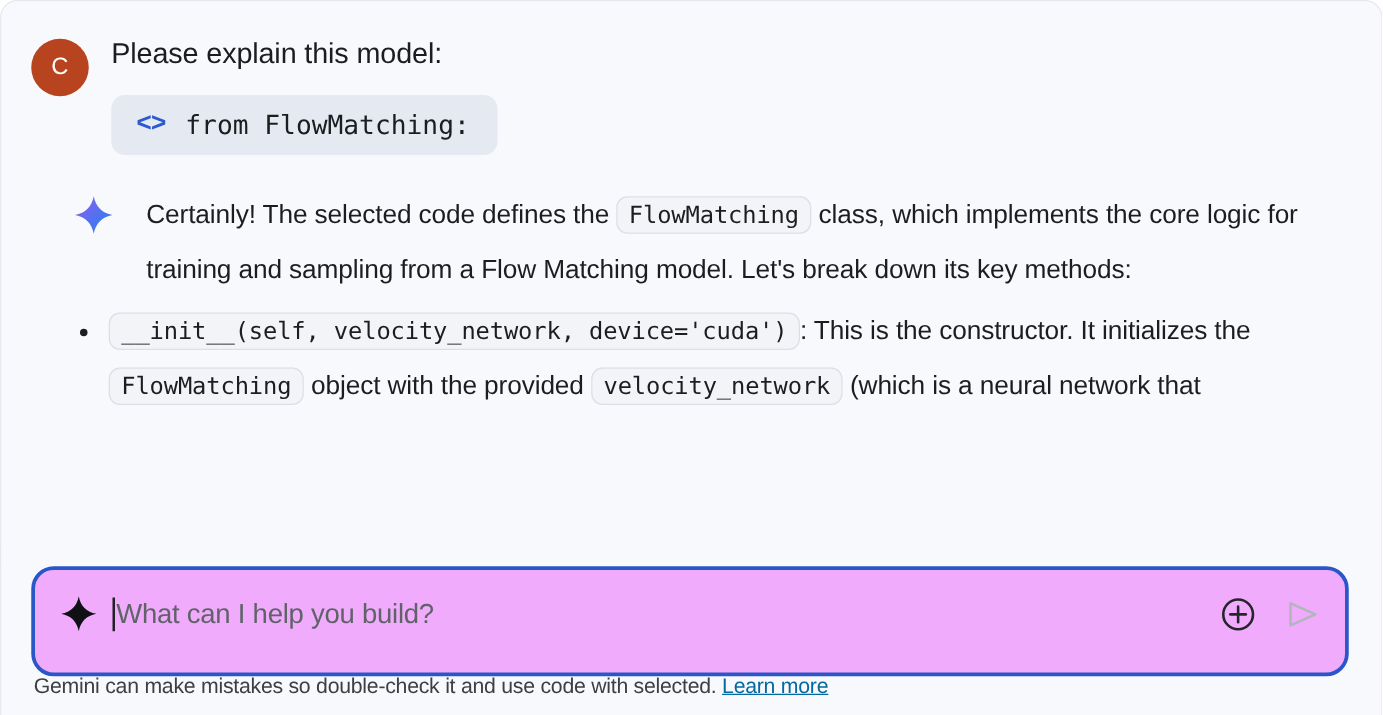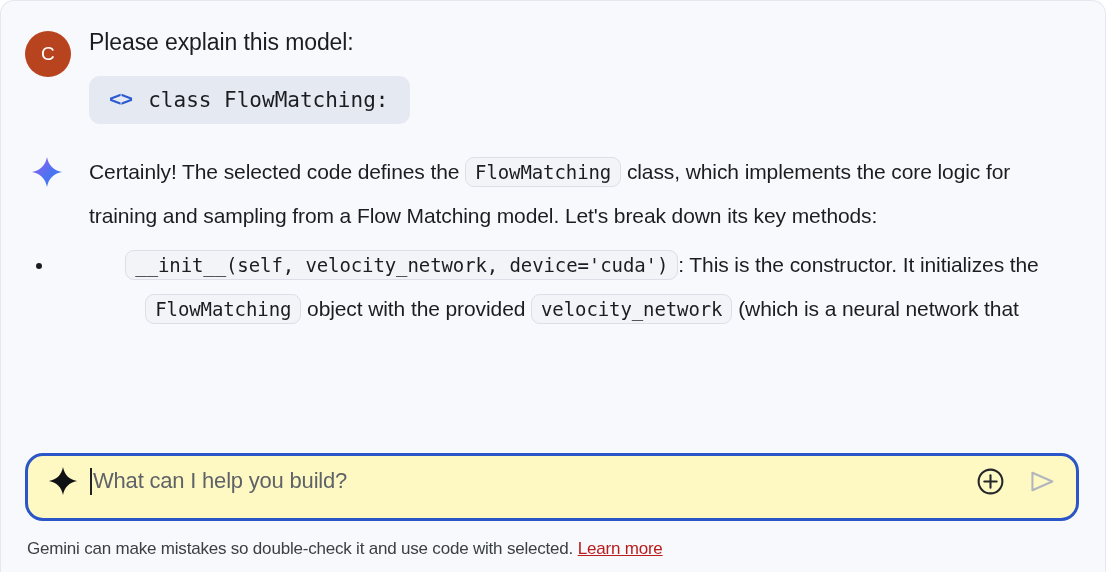--- a/index.html
+++ b/index.html
@@ -93,20 +93,21 @@
     font-size: 21px;
     color: #1c1d21;
     line-height: 1.25;
     white-space: nowrap;
   }
 
   
   .assistant-turn {
     position: relative;
     margin-top: 26px;
+    margin-left: 28px;
   }
   .sparkle-gradient {
     position: absolute;
     left: 30px;
     top: 6px;
     width: 32px;
     height: 32px;
   }
   .assistant-body {
     margin-left: 88px;
@@ -134,21 +135,20 @@
     margin: 6px 0 0 0;
     padding-left: 58px;
     list-style: none;
   }
   ul.bullets > li {
     position: relative;
     font-size: 21px;
     line-height: 44px;
     color: #1c1d21;
     letter-spacing: -.1px;
-    text-align: center;
   }
   ul.bullets > li::before {
     content: "";
     position: absolute;
     left: -23px;
     top: 20px;
     width: 6px;
     height: 6px;
     border-radius: 50%;
     background: #1c1d21;
@@ -164,22 +164,22 @@
     background: linear-gradient(to bottom, rgba(248,249,252,0) 0%, rgba(248,249,252,.82) 62%, rgba(248,249,252,1) 100%);
     pointer-events: none;
   }
 
   
   #composer {
     position: absolute;
     left: 24px;
     right: 26px;
     top: 452px;
-    height: 68px;
-    background: #fef9c3;
+    height: 88px;
+    background: #f0abfc;
     border: 3px solid #2a56c8;
     border-radius: 18px;
     box-sizing: border-box;
     display: flex;
     align-items: center;
     padding: 0 18px 12px 20px;
   }
   .composer-sparkle {
     flex: none;
     width: 30px;
@@ -226,38 +226,38 @@
   #footer {
     position: absolute;
     left: 26px;
     top: 538px;
     font-size: 17px;
     color: #3c4043;
     letter-spacing: -.2px;
     white-space: nowrap;
   }
   #footer a {
-    color: #b91c1c;
+    color: #0369a1;
     text-decoration: underline;
   }
 </style>
 </head>
 <body>
 
 <div id="app">
 
   <div id="conversation">
 
     <div class="user-turn">
       <div class="avatar">C</div>
       <div class="user-text">Please explain this model:</div>
 
       <div class="code-chip-block">
         <span class="chevrons">&lt;&gt;</span>
-        <span class="code-chip-text">class FlowMatching:</span>
+        <span class="code-chip-text">from FlowMatching:</span>
       </div>
     </div>
 
     <div class="assistant-turn">
 
       <span class="sparkle-gradient">
         <svg width="32" height="32" viewBox="0 0 32 32">
           <defs>
             <linearGradient id="gemGrad" x1="0" y1="0" x2="1" y2="1">
               <stop offset="0%" stop-color="#9b5cf0"></stop>

